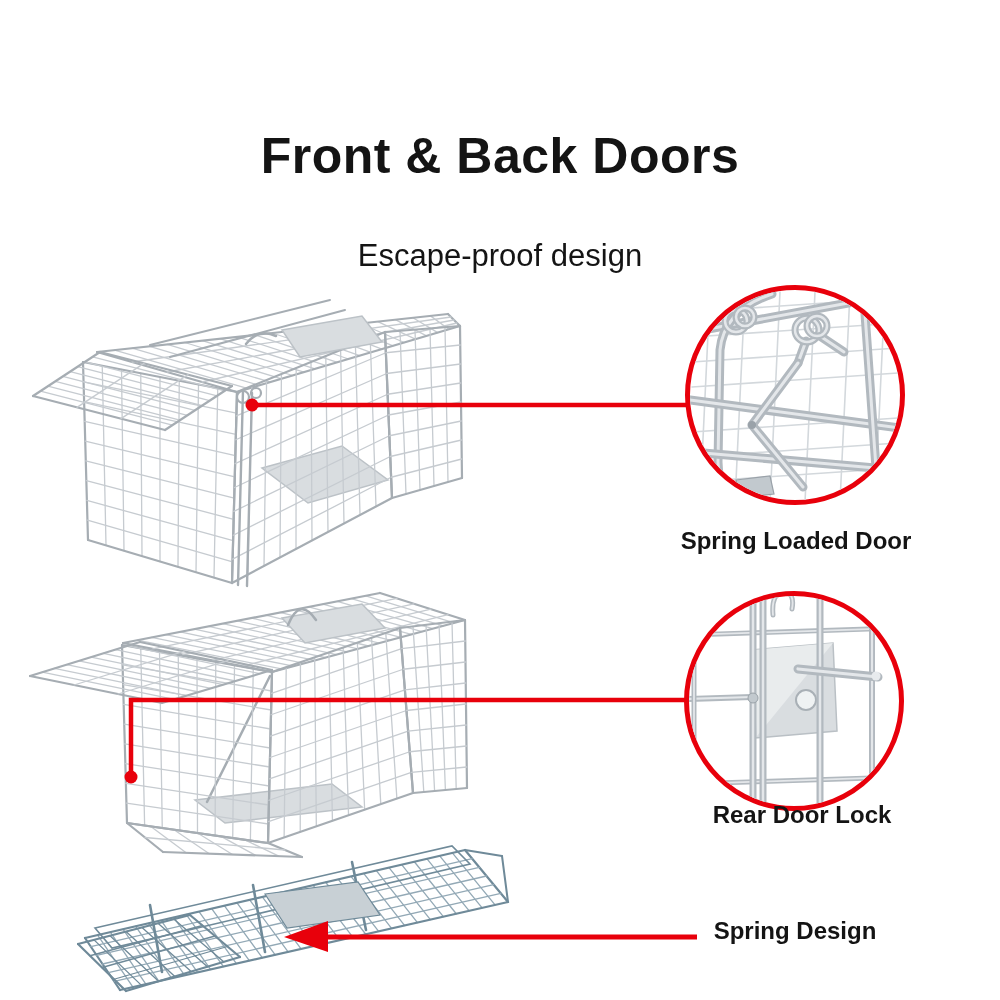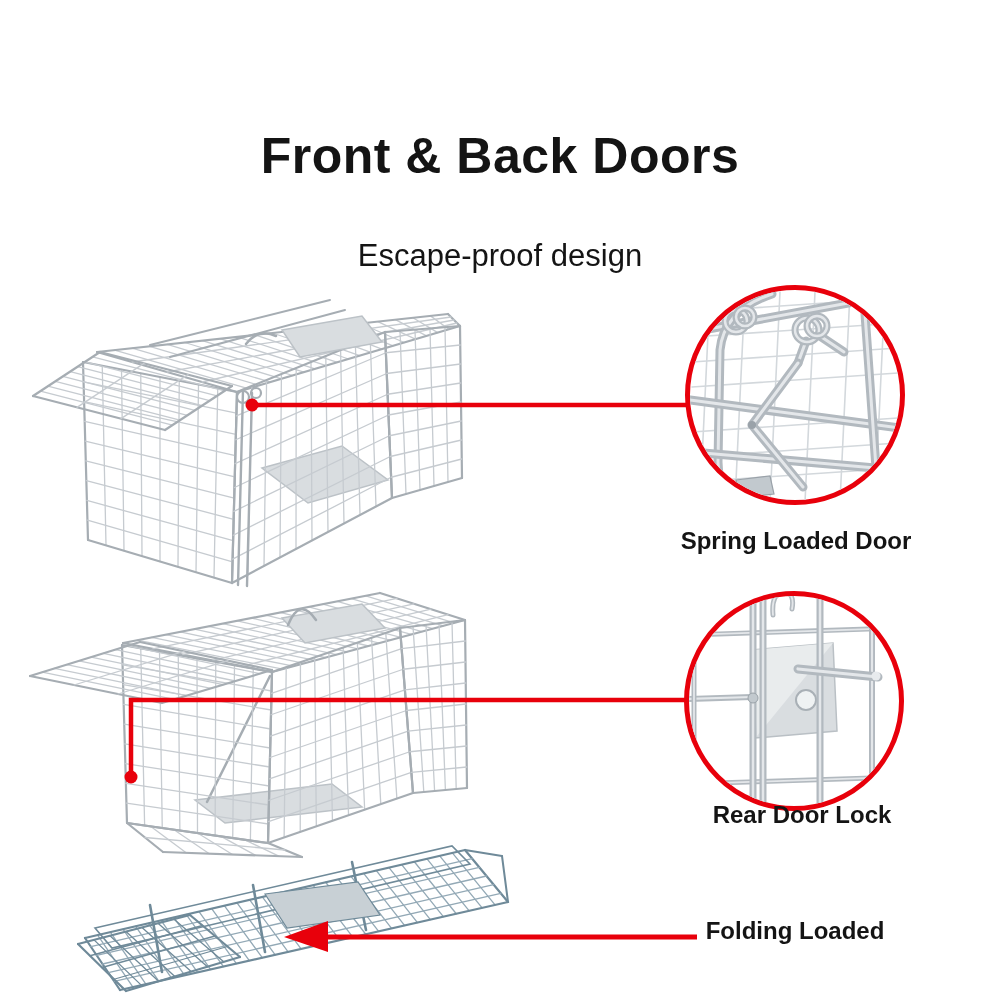--- a/index.html
+++ b/index.html
@@ -387,14 +387,14 @@
         <path d="M 798 668 L 878 676" fill="none" stroke="#b2b9bf" stroke-width="9" stroke-linecap="round" stroke-linejoin="round"></path>
         <path d="M 798 668 L 878 676" fill="none" stroke="#e4e7ea" stroke-width="3.2399999999999998" stroke-linecap="round" stroke-linejoin="round"></path>
         <circle cx="876" cy="675" r="4.5" fill="#e8ebee"></circle>
         <path d="M 773 614 Q 771 592 784 591 Q 795 592 792 608" fill="none" stroke="#b2b9bf" stroke-width="5" stroke-linecap="round" stroke-linejoin="round"></path>
         <path d="M 773 614 Q 771 592 784 591 Q 795 592 792 608" fill="none" stroke="#e4e7ea" stroke-width="1.7999999999999998" stroke-linecap="round" stroke-linejoin="round"></path>
       </svg>
   </div>
 
   <div class="callout-label" id="label-spring">Spring Loaded Door</div>
   <div class="callout-label" id="label-rear">Rear Door Lock</div>
-  <div class="callout-label" id="label-folding">Folding Loaded</div>
+  <div class="callout-label" id="label-folding">Spring Design</div>
 </div>
 
 </body></html>

